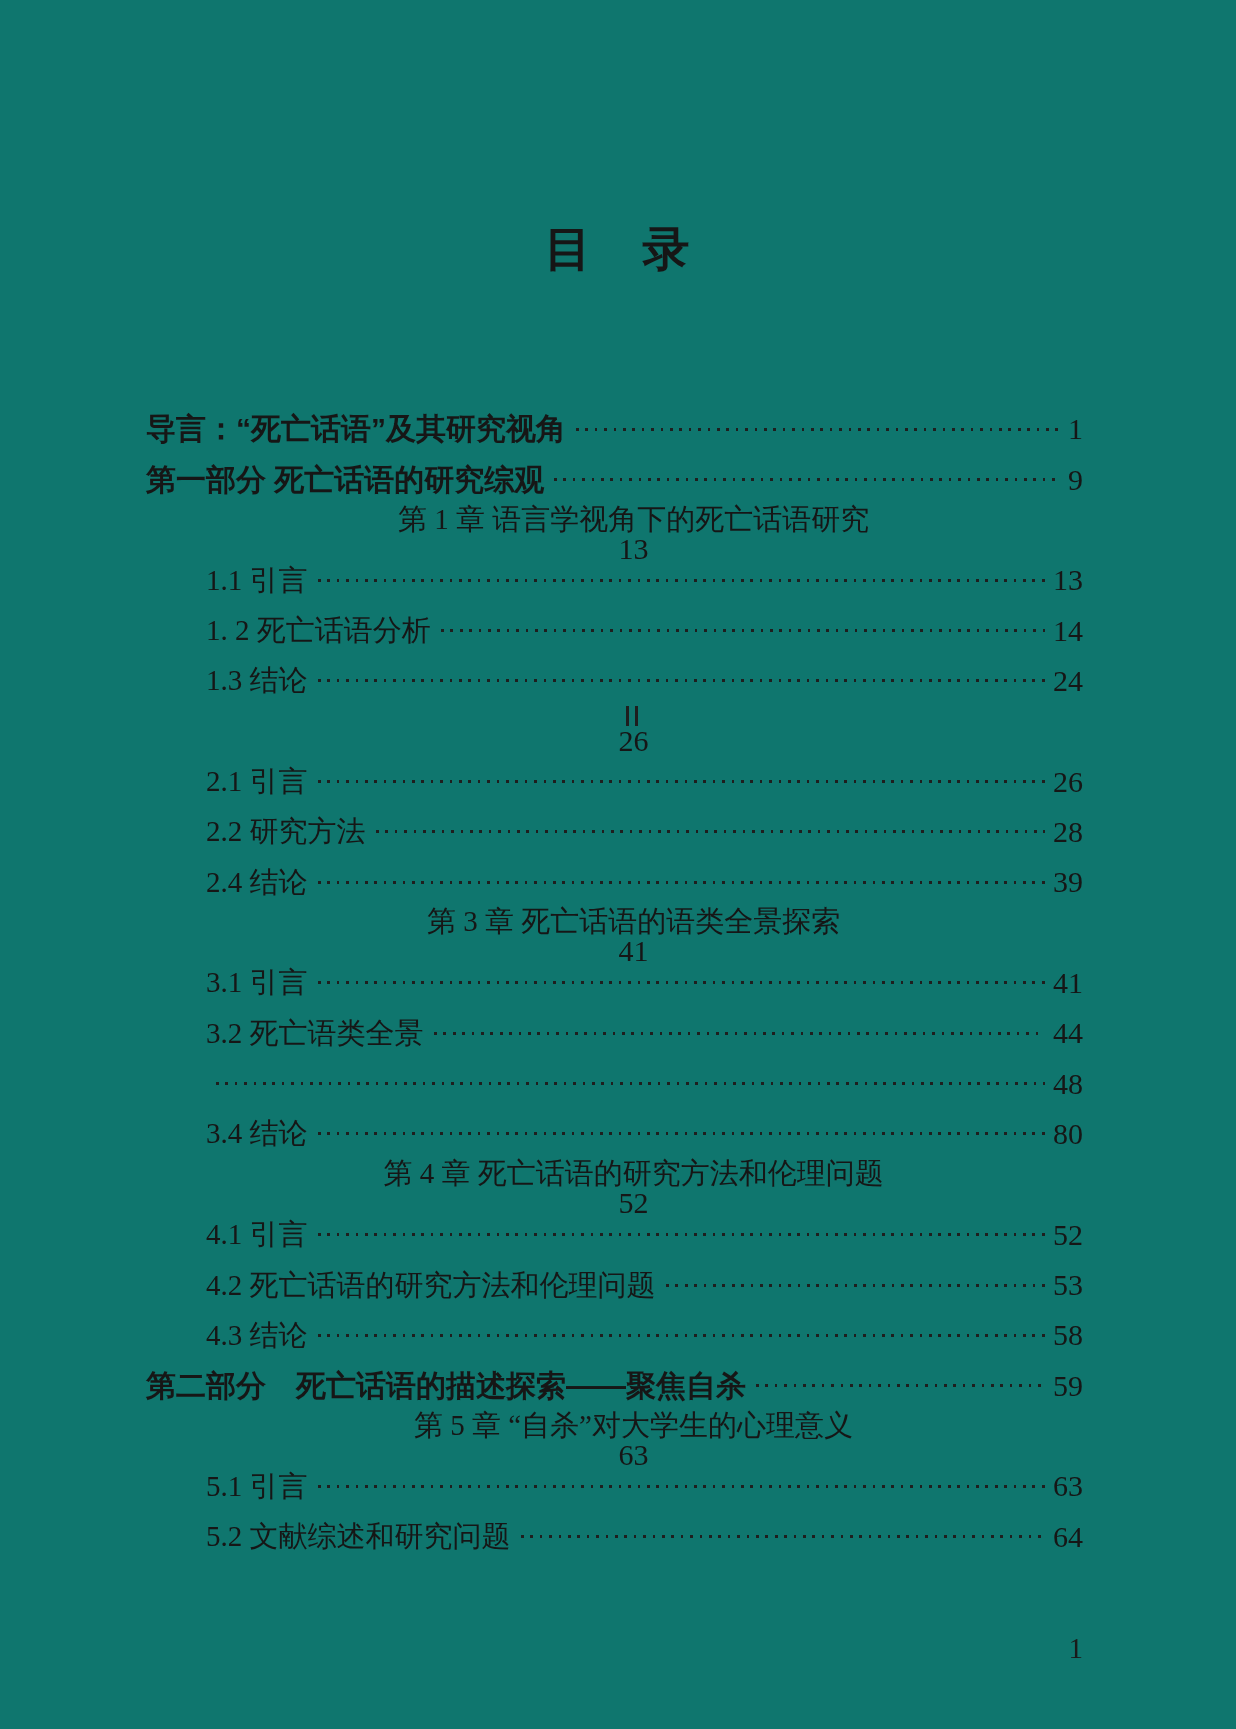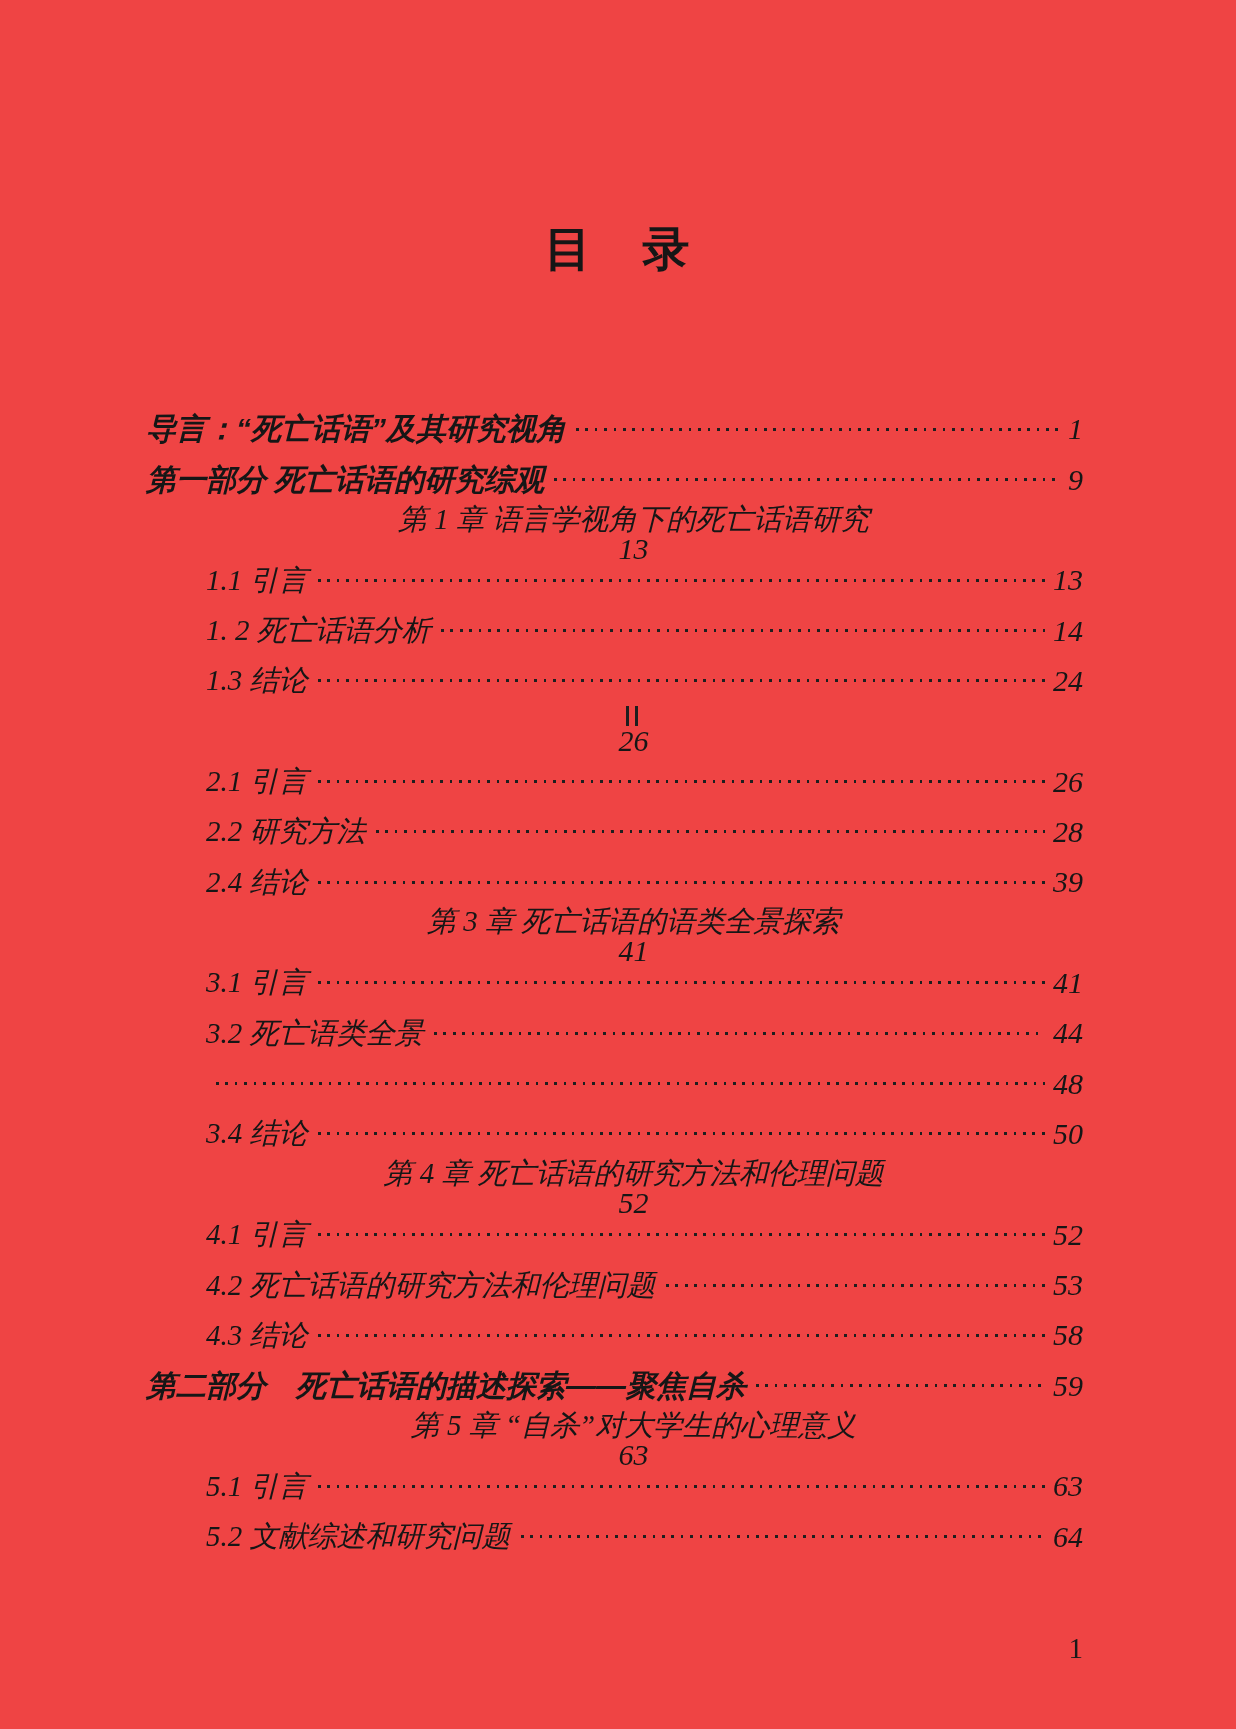--- a/index.html
+++ b/index.html
@@ -4,21 +4,21 @@
 <style>
   html, body {
     margin: 0;
     padding: 0;
     background: #e8e8e8;
   }
   .page-canvas {
     position: relative;
     width: 1236px;
     height: 1729px;
-    background: #ef4444;
+    background: #0f766e;
     color: #161616;
     font-family: "Liberation Serif", "DejaVu Serif", serif;
     overflow: hidden;
   }
   .doc-title {
     position: absolute;
     top: 218px;
     left: 0;
     width: 100%;
     text-align: center;
@@ -34,21 +34,20 @@
     left: 146px;
     top: 404px;
     width: 937px; 
   }
   .toc-row {
     height: 50.35px;
     display: flex;
     align-items: center;
     font-size: 29px;
     line-height: 1;
-    font-style: italic;
   }
   .toc-row.lvl1 { padding-left: 38px; flex-direction: column; }
   .toc-row.lvl2 { padding-left: 60px; }
   .toc-row.bold {
     font-weight: 700;
     font-size: 30px;
     font-family: "Liberation Sans", "DejaVu Sans", sans-serif;
   }
   .label {
     white-space: pre;
@@ -169,21 +168,21 @@
   </div>
 
   <div class="toc-row lvl2">
     <span class="leader"></span>
     <span class="page-num">48</span>
   </div>
 
   <div class="toc-row lvl2">
     <span class="label">3.4 结论</span>
     <span class="leader"></span>
-    <span class="page-num">50</span>
+    <span class="page-num">80</span>
   </div>
 
   <div class="toc-row lvl1">
     <span class="label">第 4 章 死亡话语的研究方法和伦理问题</span>
     <span class="leader"></span>
     <span class="page-num">52</span>
   </div>
 
   <div class="toc-row lvl2">
     <span class="label">4.1 引言</span>

